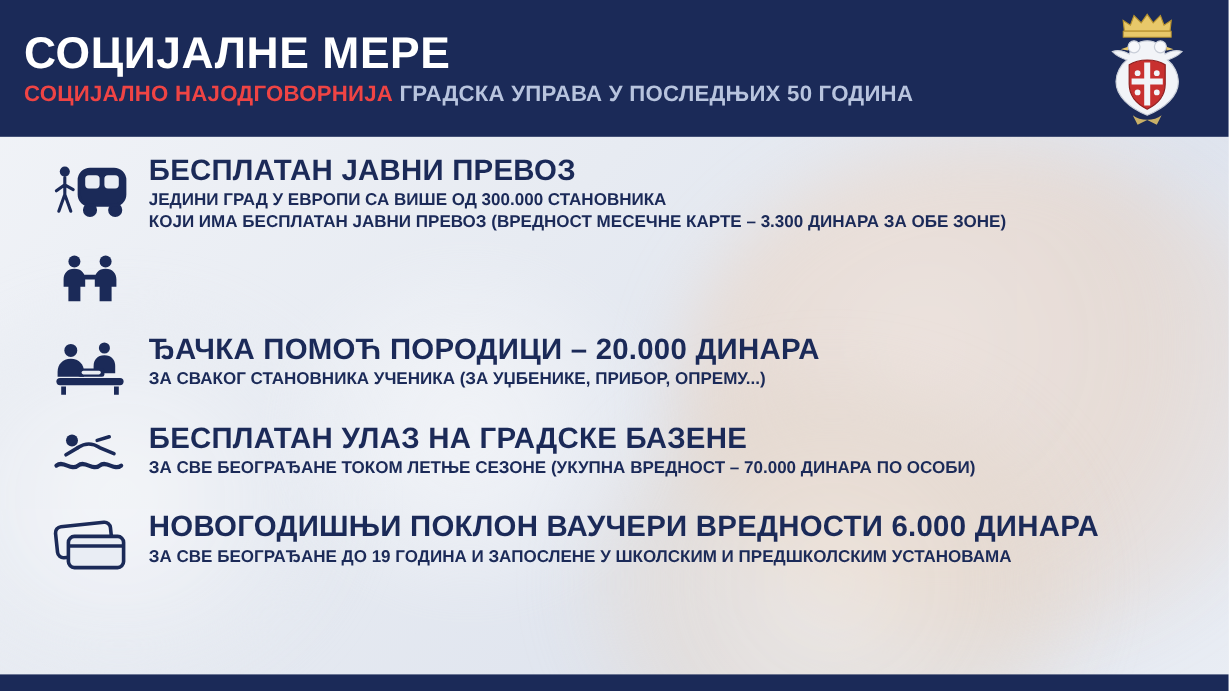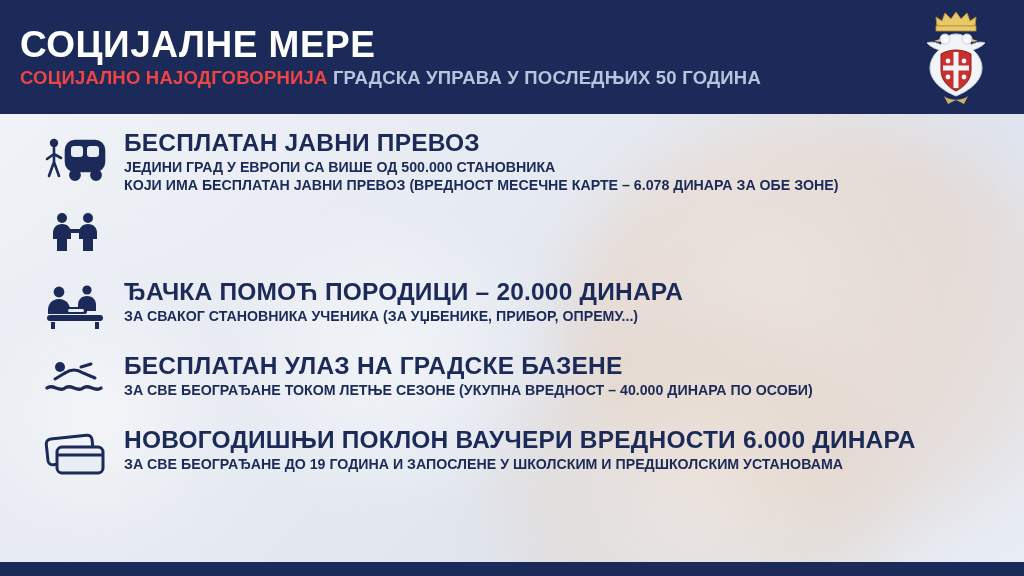--- a/index.html
+++ b/index.html
@@ -206,22 +206,22 @@
             <rect x="27" y="12" width="12" height="11" rx="3" fill="#e9edf4" stroke="none"></rect>
             <rect x="43" y="12" width="12" height="11" rx="3" fill="#e9edf4" stroke="none"></rect>
             <circle cx="31" cy="41" r="4.6" fill="#1b2a58" stroke="#1b2a58"></circle>
             <circle cx="52" cy="41" r="4.6" fill="#1b2a58" stroke="#1b2a58"></circle>
           </g>
         </svg>
       </div>
       <div class="texts">
         <div class="m-title">БЕСПЛАТАН ЈАВНИ ПРЕВОЗ</div>
         <div class="m-sub">
-          <div>ЈЕДИНИ ГРАД У ЕВРОПИ СА ВИШЕ ОД 500.000 СТАНОВНИКА</div>
-          <div>КОЈИ ИМА БЕСПЛАТАН ЈАВНИ ПРЕВОЗ (ВРЕДНОСТ МЕСЕЧНЕ КАРТЕ – 6.078 ДИНАРА ЗА ОБЕ ЗОНЕ)</div>
+          <div>ЈЕДИНИ ГРАД У ЕВРОПИ СА ВИШЕ ОД 300.000 СТАНОВНИКА</div>
+          <div>КОЈИ ИМА БЕСПЛАТАН ЈАВНИ ПРЕВОЗ (ВРЕДНОСТ МЕСЕЧНЕ КАРТЕ – 3.300 ДИНАРА ЗА ОБЕ ЗОНЕ)</div>
         </div>
       </div>
     </div>
 
     <div class="measure">
       <div class="icon-wrap">
         <svg width="64" height="46" viewBox="0 0 64 46">
           <g fill="#1b2a58">
             <circle cx="18" cy="9" r="5"></circle>
             <path d="M18 15 C12 15 9 19 9 24 L9 30 L13 30 L13 42 L23 42 L23 30 L27 30 L27 24 C27 19 24 15 18 15 Z"></path>
@@ -264,21 +264,21 @@
             <path d="M22 16 C28 12 34 12 40 16 L52 21" fill="none"></path>
             <path d="M22 16 L12 22" fill="none"></path>
             <path d="M38 10 L48 7" fill="none"></path>
             <path d="M4 31 C10 26 16 36 22 31 C28 26 34 36 40 31 C46 26 52 36 58 31" fill="none" stroke-width="3.4"></path>
           </g>
         </svg>
       </div>
       <div class="texts">
         <div class="m-title">БЕСПЛАТАН УЛАЗ НА ГРАДСКЕ БАЗЕНЕ</div>
         <div class="m-sub">
-          <div> ЗА СВЕ БЕОГРАЂАНЕ ТОКОМ ЛЕТЊЕ СЕЗОНЕ (УКУПНА ВРЕДНОСТ – 40.000 ДИНАРА ПО ОСОБИ)</div>
+          <div> ЗА СВЕ БЕОГРАЂАНЕ ТОКОМ ЛЕТЊЕ СЕЗОНЕ (УКУПНА ВРЕДНОСТ – 70.000 ДИНАРА ПО ОСОБИ)</div>
         </div>
       </div>
     </div>
 
     <div class="measure">
       <div class="icon-wrap">
         <svg width="70" height="46" viewBox="0 0 70 46">
           <g fill="none" stroke="#1b2a58" stroke-width="3">
             <rect x="6" y="6" width="46" height="26" rx="5" transform="rotate(-6 29 19)"></rect>
             <rect x="16" y="16" width="46" height="26" rx="5" fill="#e9edf4"></rect>

